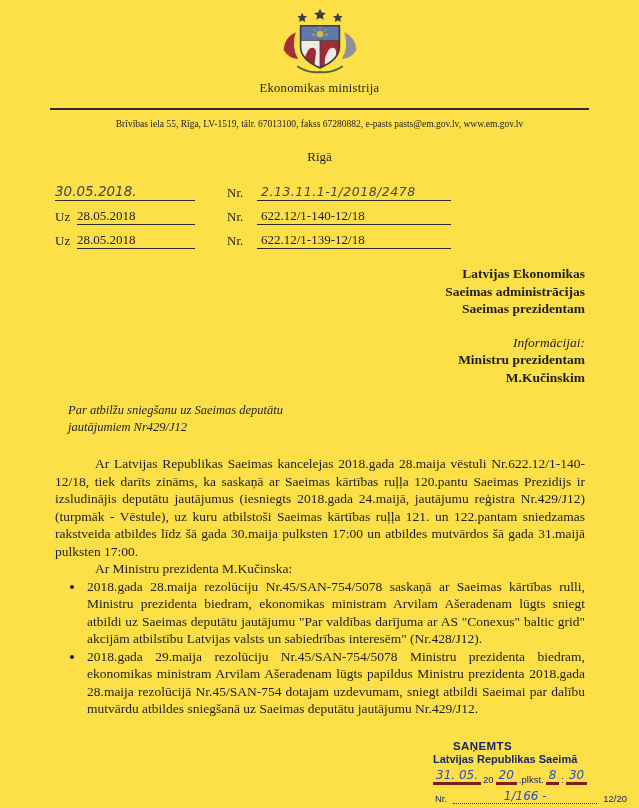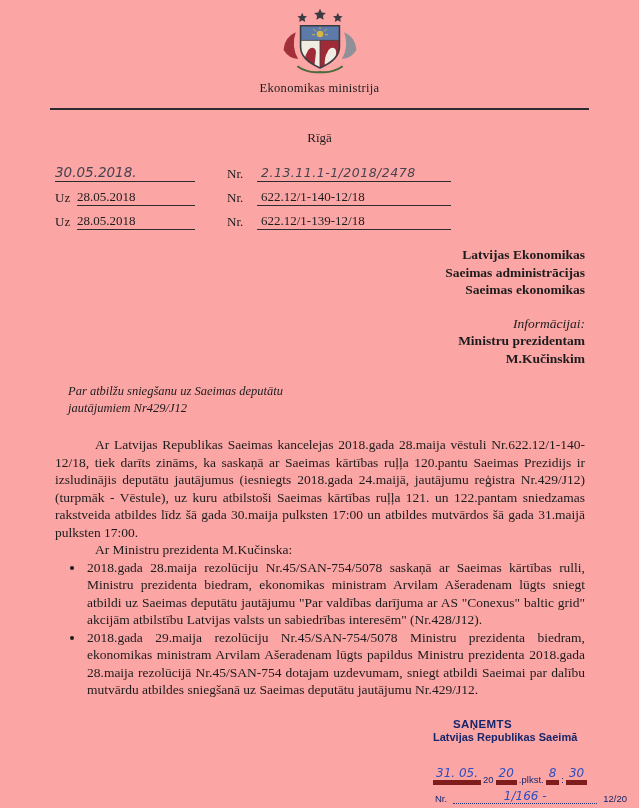--- a/index.html
+++ b/index.html
@@ -1,21 +1,21 @@
 <!DOCTYPE html>
 <html><head>
 <meta charset="utf-8">
 <style>
   html,body { margin:0; padding:0; background:#ffffff; }
   .page {
     position: relative;
     width: 639px;
     height: 808px;
     margin: 0 auto;
-    background: #fca5a5;
+    background: #fde047;
     font-family: "Liberation Serif", serif;
     color: #1c1c1c;
     overflow: hidden;
   }
   
   .letterhead { text-align: center; padding-top: 8px; }
   .arms { display:inline-block; }
   .ministry { font-size: 12.5px; letter-spacing: 0.3px; margin-top: 1px; }
   .rule { border: none; border-top: 2.5px solid #2b2b30; margin: 12px 50px 0 50px; }
   .address { text-align: center; font-size: 9.5px; margin-top: 9px; color: #222; }
@@ -66,21 +66,21 @@
   .stamp-title { font-weight: bold; font-size: 11.5px; letter-spacing: 0.4px; margin-left: 20px; }
   .stamp-sub { font-weight: bold; font-size: 11px; margin-top: 1px; }
   .stamp-line3 { margin-top: 3px; font-size: 9.5px; display: flex; align-items: flex-end; }
   .stamp-line4 { margin-top: 4px; font-size: 9.5px; display: flex; align-items: flex-end; border-top: none; }
   .hand-blue {
     color: #2c4fc0;
     font-family: "DejaVu Sans", sans-serif;
     font-style: italic;
     font-size: 12px;
   }
-  .u-solid { border-bottom: 5px solid #7f1d1d; padding: 0 3px; margin-top: 20px; }
+  .u-solid { border-bottom: 3px solid #7f1d1d; padding: 0 3px; }
   .dotted-fill { flex: 1; border-bottom: 1px dotted #24367a; text-align: center; margin: 0 4px; }
   .stamp-print { padding: 0 2px; }
 </style>
 </head>
 <body>
 
 <div class="page">
 
   <div class="letterhead">
     <span class="arms">
@@ -118,20 +118,21 @@
           <line x1="60" y1="40" x2="60" y2="76" stroke="#3b3b43" stroke-width="1"></line>
         </g>
         <path d="M36 22 h48 v26 q0 16 -24 26 q-24 -10 -24 -26 z" fill="none" stroke="#3b3b43" stroke-width="2"></path>
 
         <path d="M32 72 q13 9 28 7 q15 2 28 -7" fill="none" stroke="#4a6b3a" stroke-width="2.5"></path>
       </svg>
     </span>
     <div class="ministry">Ekonomikas ministrija</div>
   </div>
   <hr class="rule">
+  <div class="address">Brīvības iela 55, Rīga, LV-1519, tālr. 67013100, fakss 67280882, e-pasts pasts@em.gov.lv, www.em.gov.lv</div>
 
   <div class="city">Rīgā</div>
 
   <div class="ref-block">
     <div class="ref-row">
       <span class="cell date-cell-1"><span class="hand hand-dark">30.05.2018.</span></span>
       <span class="nr-label">Nr.</span>
       <span class="cell nr-cell"><span class="hand hand-dark hand-nr">2.13.11.1-1/2018/2478</span></span>
     </div>
     <div class="ref-row">
@@ -144,21 +145,21 @@
       <span class="uz">Uz</span>
       <span class="cell date-cell">28.05.2018</span>
       <span class="nr-label">Nr.</span>
       <span class="cell nr-cell">622.12/1-139-12/18</span>
     </div>
   </div>
 
   <div class="recipient">
     <div>Latvijas Ekonomikas</div>
     <div>Saeimas administrācijas</div>
-    <div>Saeimas ekonomikas</div>
+    <div>Saeimas prezidentam</div>
   </div>
 
   <div class="info-block">
     <div class="info-label">Informācijai:</div>
     <div class="info-names">Ministru prezidentam</div>
     <div class="info-names">M.Kučinskim</div>
   </div>
 
   <div class="subject">Par atbilžu sniegšanu uz Saeimas deputātu jautājumiem Nr429/J12</div>
 

